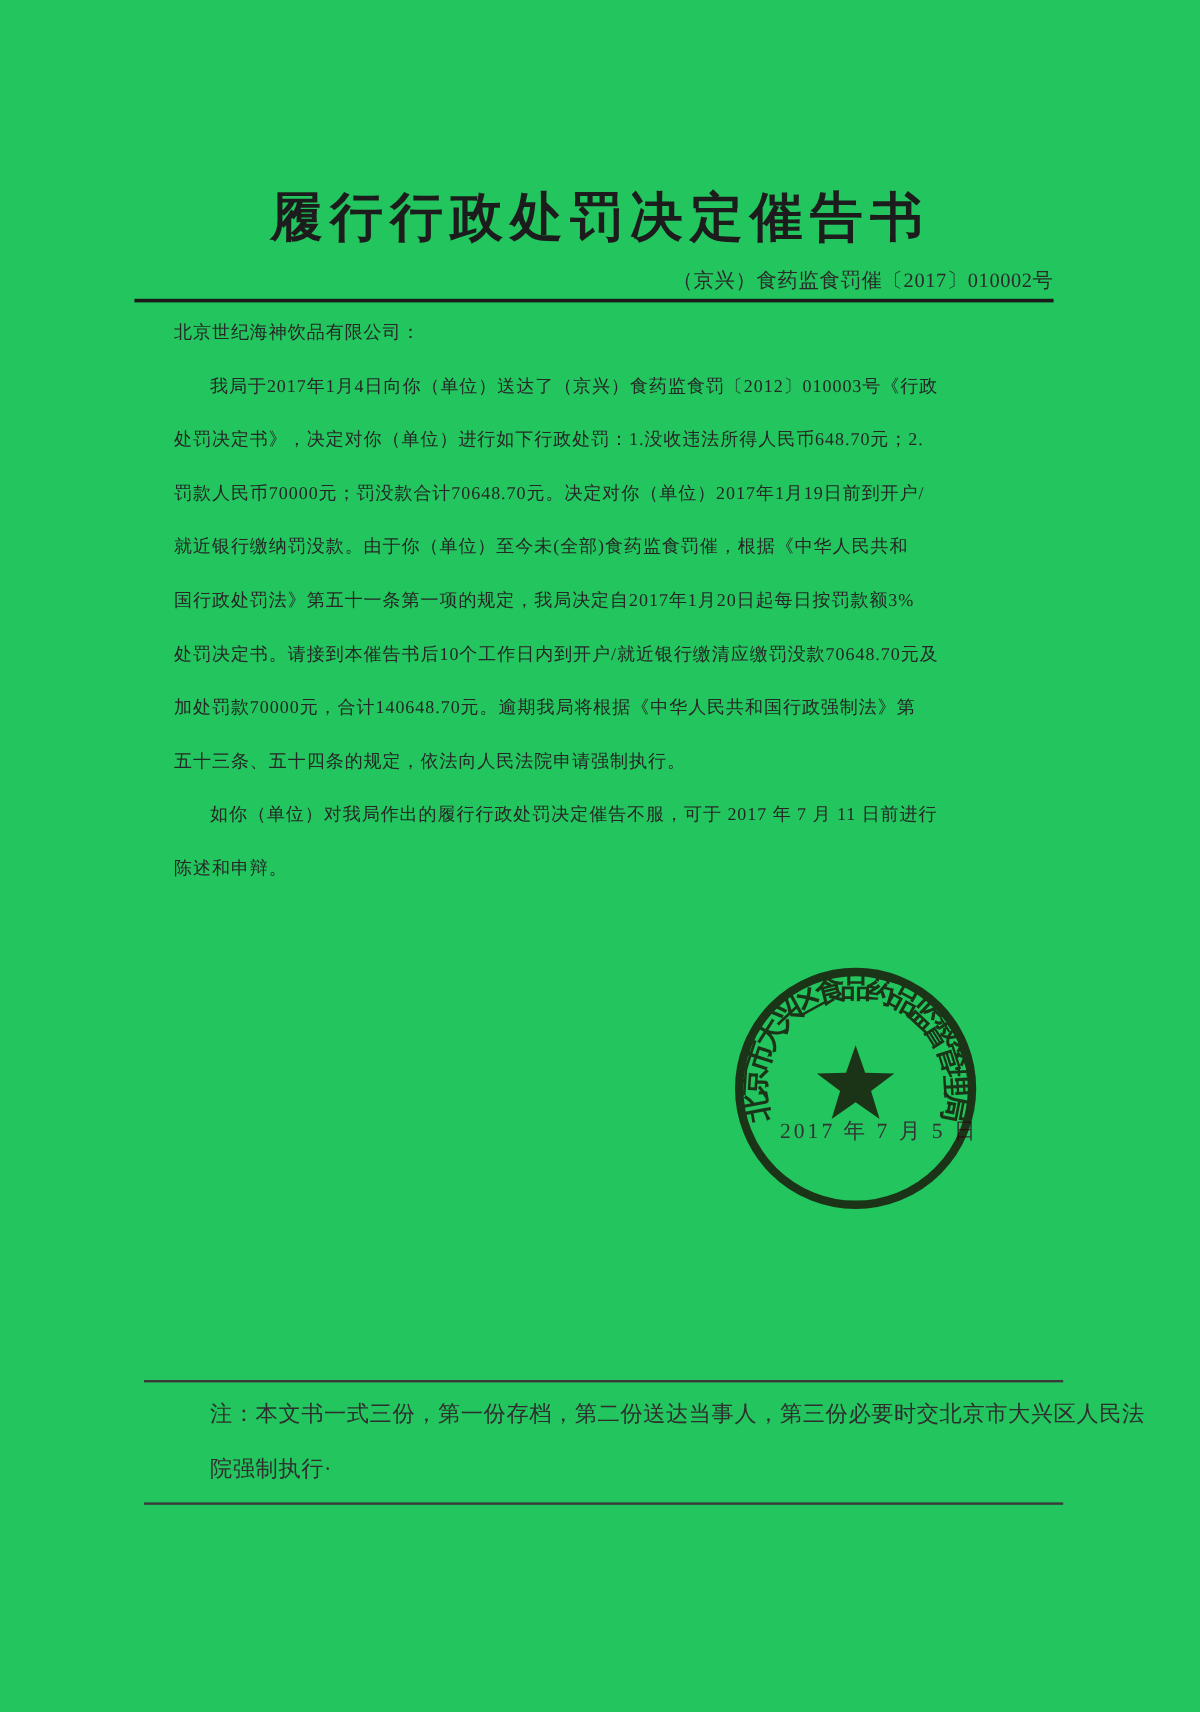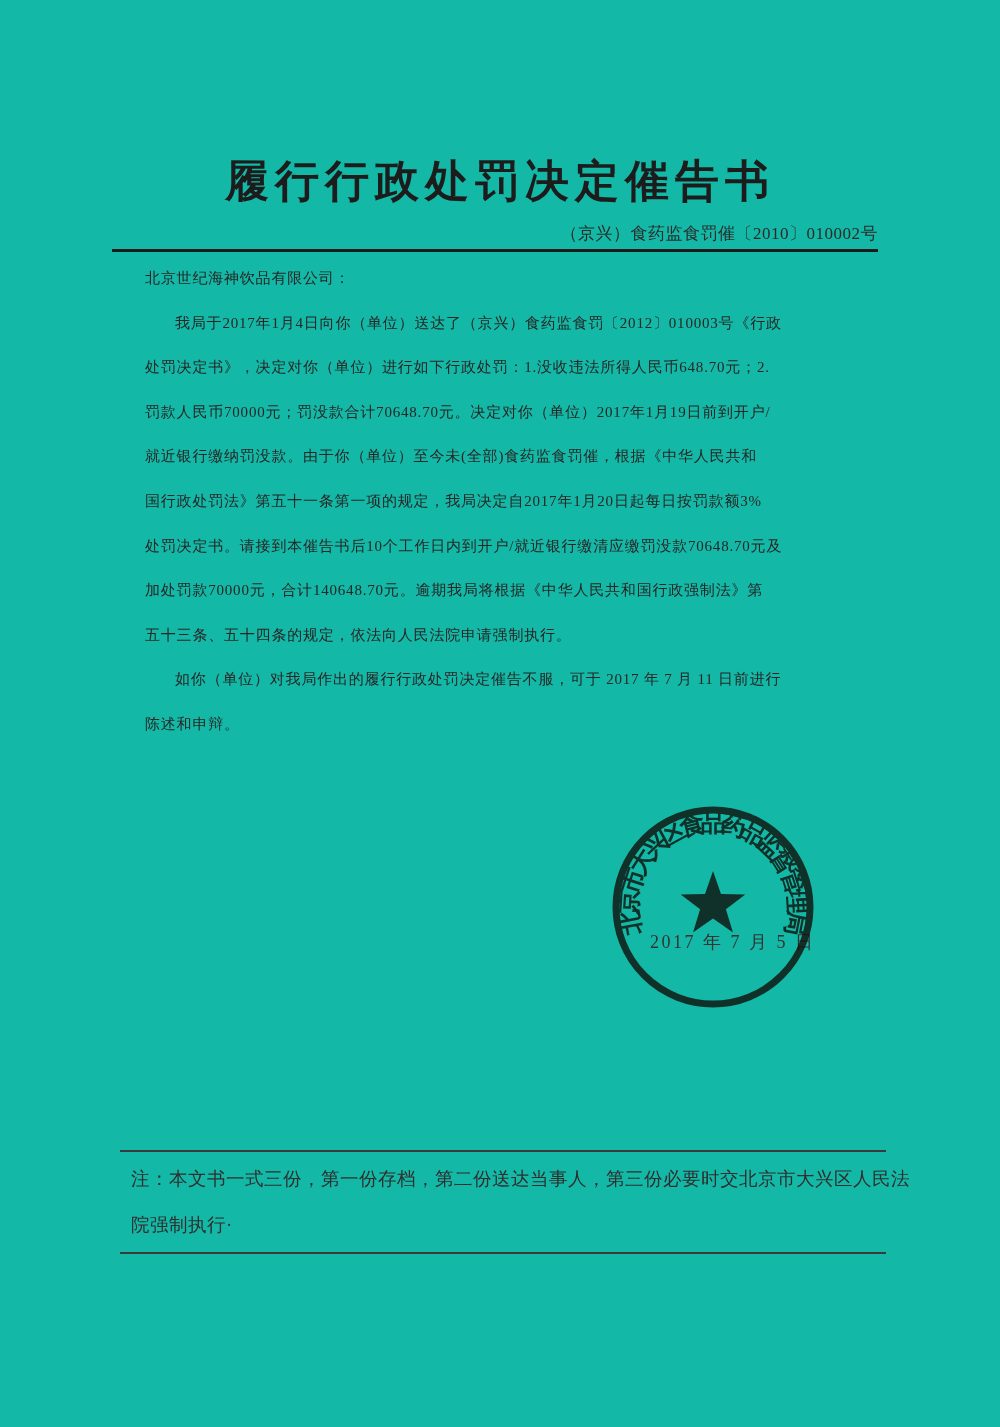--- a/index.html
+++ b/index.html
@@ -5,21 +5,21 @@
   html, body {
     margin: 0;
     padding: 0;
     background: #e8e8e6;
   }
   .page {
     position: relative;
     width: 1000px;
     height: 1427px;
     margin: 0 auto;
-    background: #14b8a6;
+    background: #22c55e;
     overflow: hidden;
     font-family: "Liberation Serif", "DejaVu Serif", serif;
     color: #262626;
   }
   .doc-title {
     position: absolute;
     top: 152px;
     left: 0;
     width: 100%;
     text-align: center;
@@ -106,30 +106,31 @@
     left: 131px;
     width: 756px;
   }
   .footer-line {
     height: 46px;
     line-height: 46px;
     font-size: 18.5px;
     letter-spacing: 0.5px;
     white-space: nowrap;
     color: #2e2e2e;
+    margin-left: 44px;
   }
 </style>
 </head>
 <body>
 
 <div class="page">
 
   <div class="doc-title">履行行政处罚决定催告书</div>
 
-  <div class="doc-number">（京兴）食药监食罚催〔2010〕010002号</div>
+  <div class="doc-number">（京兴）食药监食罚催〔2017〕010002号</div>
 
   <div class="rule-top"></div>
 
   <div class="body-text">
     <div class="body-line">北京世纪海神饮品有限公司：</div>
     <div class="body-line indent">我局于2017年1月4日向你（单位）送达了（京兴）食药监食罚〔2012〕010003号《行政</div>
     <div class="body-line">处罚决定书》，决定对你（单位）进行如下行政处罚：1.没收违法所得人民币648.70元；2.</div>
     <div class="body-line">罚款人民币70000元；罚没款合计70648.70元。决定对你（单位）2017年1月19日前到开户/</div>
     <div class="body-line">就近银行缴纳罚没款。由于你（单位）至今未(全部)食药监食罚催，根据《中华人民共和</div>
     <div class="body-line">国行政处罚法》第五十一条第一项的规定，我局决定自2017年1月20日起每日按罚款额3%</div>

